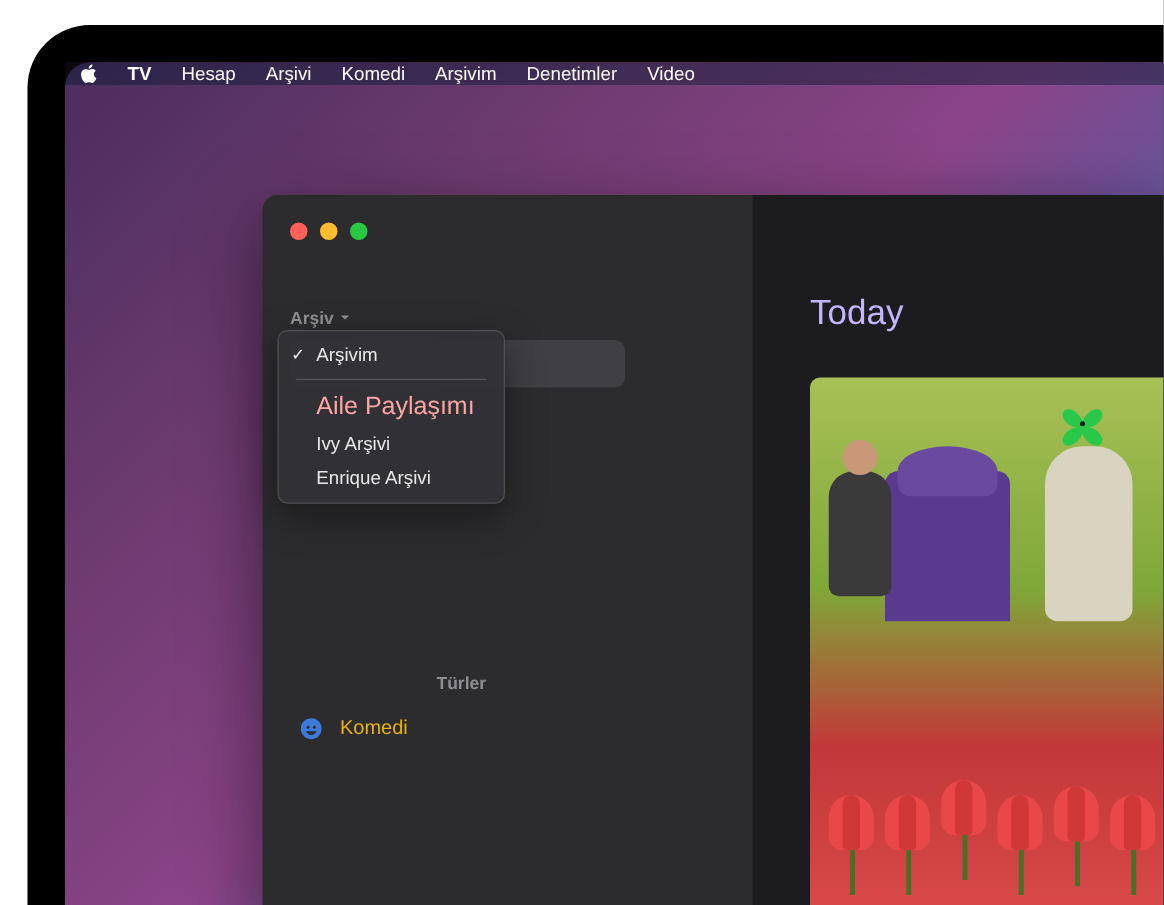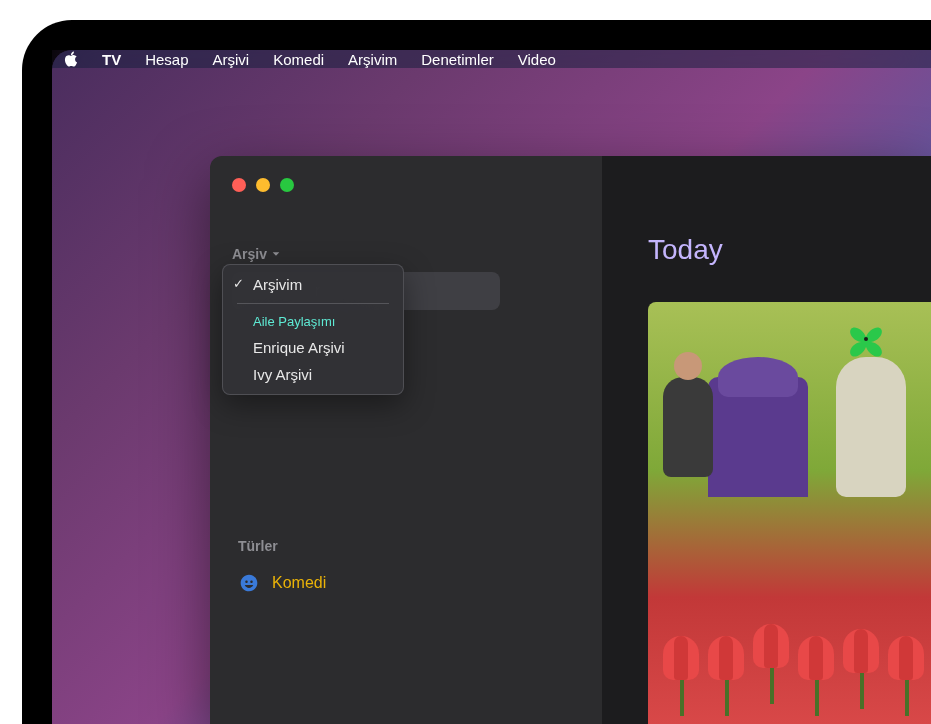--- a/index.html
+++ b/index.html
@@ -175,26 +175,27 @@
     }
     
     .dropdown-separator {
       height: 1px;
       background: rgba(140, 140, 145, 0.4);
       margin: 5px 14px;
     }
     
     .dropdown-section-header {
       padding: 5px 14px 5px 30px;
-      color: #5eead4;
-      font-size: 13px;
+      color: #fca5a5;
+      font-size: 20px;
     }
     
     .sidebar-section {
       margin-top: 228px;
+      text-align: center;
     }
     
     .sidebar-section-header {
       color: #8e8e93;
       font-size: 14px;
       font-weight: 600;
       margin-bottom: 12px;
       padding-left: 6px;
     }
     
@@ -413,22 +414,22 @@
             </span>
             <span>Komedi</span>
           </div>
         </div>
       </div>
 
       <div class="dropdown-menu">
         <div class="dropdown-item checked">Arşivim</div>
         <div class="dropdown-separator"></div>
         <div class="dropdown-section-header">Aile Paylaşımı</div>
+        <div class="dropdown-item">Ivy Arşivi</div>
         <div class="dropdown-item">Enrique Arşivi</div>
-        <div class="dropdown-item">Ivy Arşivi</div>
       </div>
 
       <div class="content-area">
         <div class="content-header">
           <div class="content-title">Today</div>
         </div>
         <div class="thumbnail">
           <div class="thumbnail-scene">
             <div class="chair"></div>
             <div class="bandaged-figure"></div>

